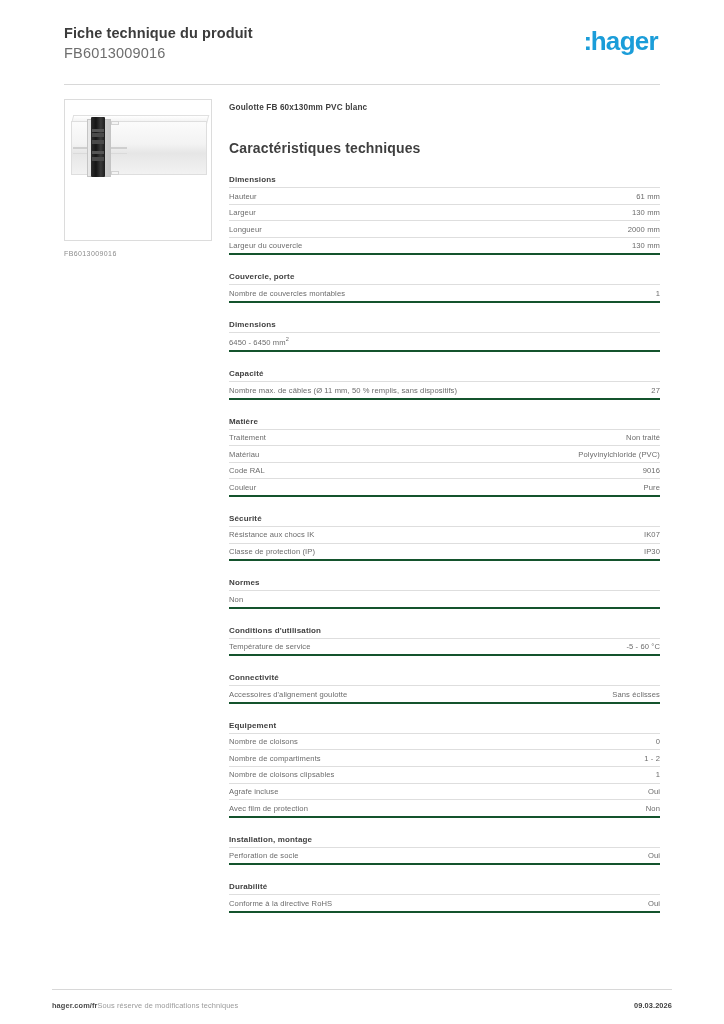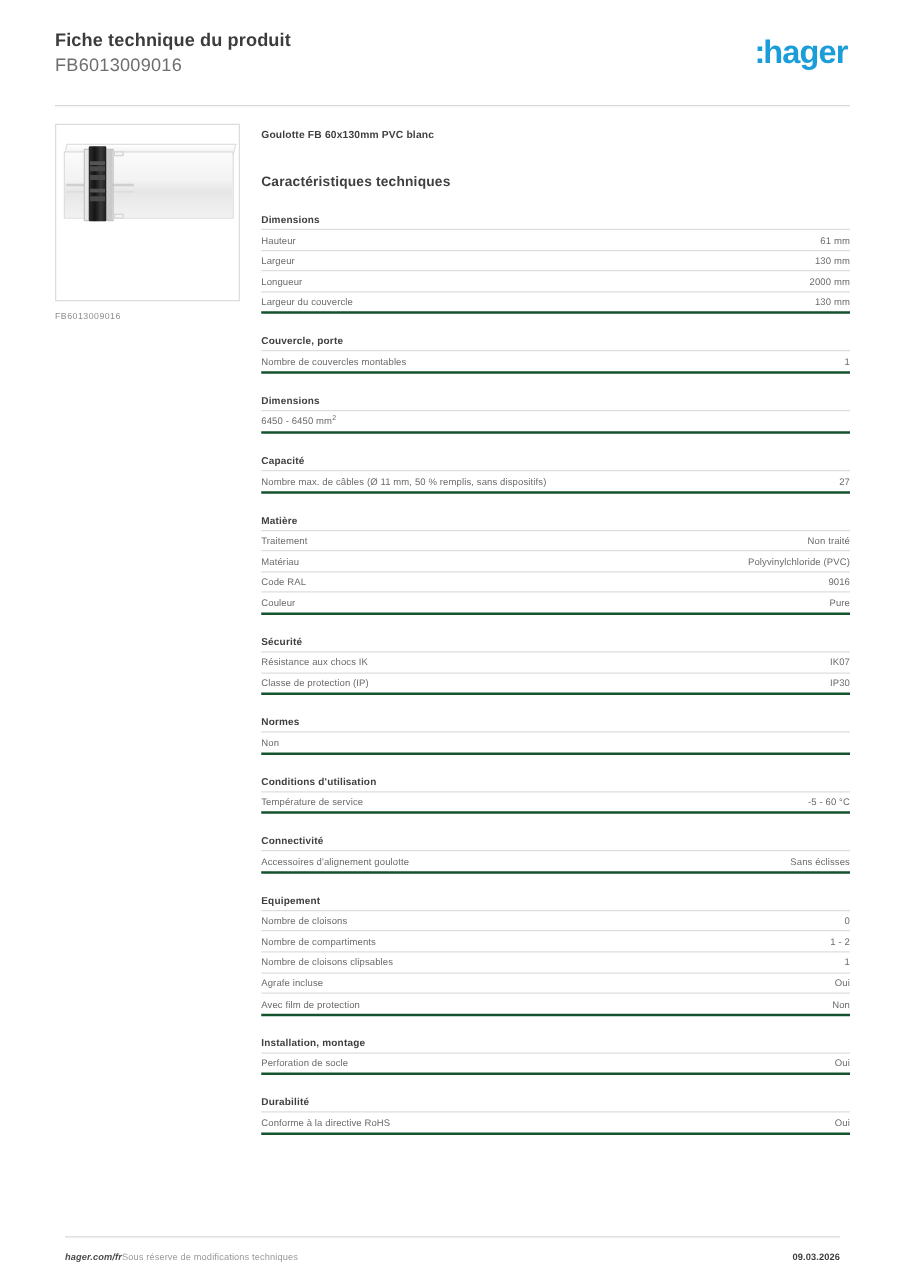--- a/index.html
+++ b/index.html
@@ -16,21 +16,21 @@
     color: #4a4a4a;
     position: relative;
     overflow: hidden;
   }
 
   .page {
     position: absolute;
     left: 0; top: 0;
     width: 724px;
     height: 1024px;
-    padding: 0 44px;
+    padding: 0 64px;
   }
 
   
   .header {
     display: flex;
     align-items: flex-start;
     justify-content: space-between;
     padding-top: 22px;
   }
   .header-left { padding-top: 2px; }
@@ -187,21 +187,21 @@
   }
 
   .product-name {
     font-size: 8.2px;
     font-weight: bold;
     color: #3f3f3f;
     letter-spacing: .15px;
     margin: 4px 0 0 0;
   }
   .specs-heading {
-    font-size: 11px;
+    font-size: 14px;
     font-weight: bold;
     color: #3f3f3f;
     letter-spacing: .15px;
     margin: 28px 0 0 0;
   }
 
   .spec-group { margin-top: 17px; }
   .spec-group:first-of-type { margin-top: 19px; }
 
   .group-title {
@@ -249,21 +249,20 @@
     align-items: center;
     justify-content: space-between;
     padding-top: 11px;
     font-size: 7.4px;
   }
   .footer-left {
     color: #4a4a4a;
     font-weight: bold;
     letter-spacing: .1px;
     flex: 0 0 auto;
-    font-style: italic;
   }
   .footer-center {
     color: #9a9a9a;
     flex: 1 1 auto;
     letter-spacing: .1px;
   }
   .footer-right {
     color: #3c3c3c;
     font-weight: bold;
     letter-spacing: .1px;

